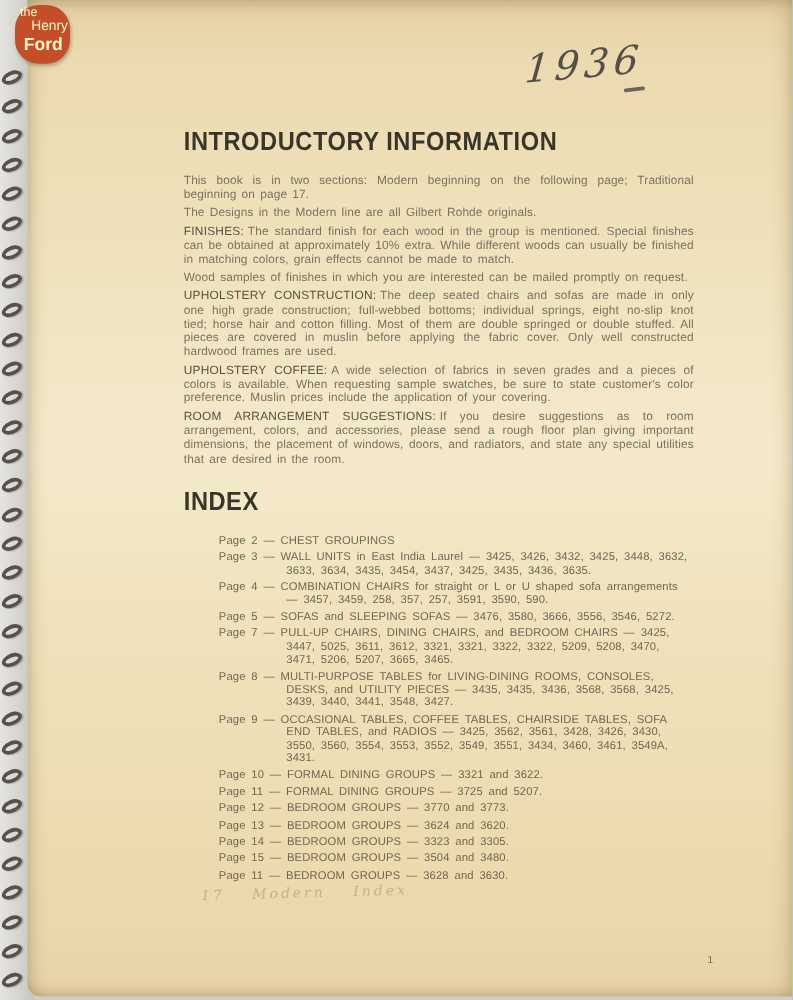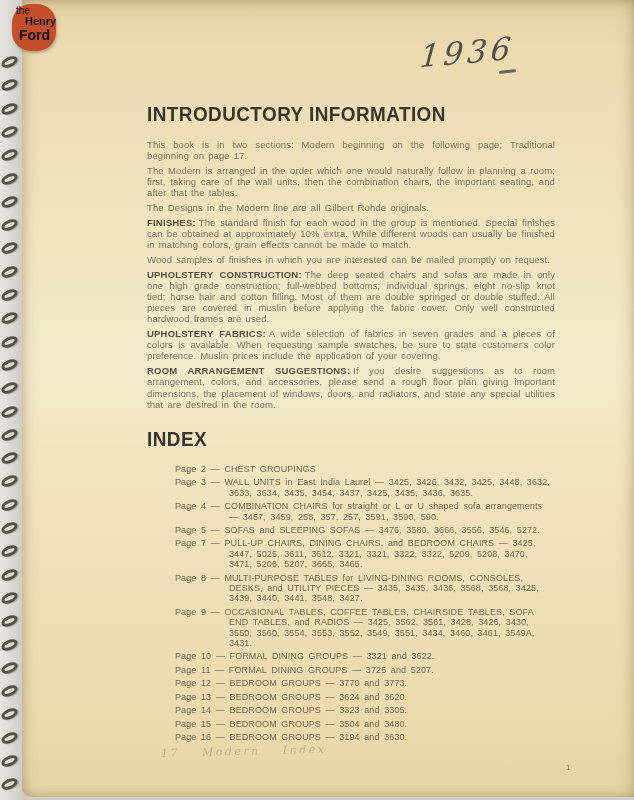--- a/index.html
+++ b/index.html
@@ -27,24 +27,24 @@
       #f0e2bc 62%, #eeddb2 80%, #ebd8ab 93%, #e7d3a5 100%);
     box-shadow:
       inset 10px 0 14px -8px rgba(110,90,50,.30),
       inset -10px 0 16px -8px rgba(110,90,50,.28),
       inset 0 10px 16px -10px rgba(110,90,50,.35),
       inset 0 -8px 12px -8px rgba(110,90,50,.30);
   }
   
   .logo {
     position:absolute; left:12px; top:4px; width:44px; height:47px;
-    color:#0f172a; z-index:5; box-shadow:1px 2px 3px rgba(0,0,0,.25);border-radius:19px;
+    color:#fef9c3; z-index:5; box-shadow:1px 2px 3px rgba(0,0,0,.25);border-radius:19px;
   }
   .logo .the   { position:absolute; left:4px;  top:1px;  font-size:10px; font-weight:400; }
-  .logo .henry { position:absolute; left:13px; top:11px; font-size:11px; font-weight:700; }
+  .logo .henry { position:absolute; left:13px; top:11px; font-size:11px; font-weight:400; }
   .logo .ford  { position:absolute; left:7px;  top:23px; font-size:14px; font-weight:700; }
   
   .year {
     position:absolute; left:420px; top:34px; z-index:4;
     font-family:"DejaVu Serif", serif; font-style:italic;
     font-size:31px; color:#53504a; letter-spacing:4px;
     transform:rotate(-5deg) skewX(-10deg);
   }
   .year-dash {
     position:absolute; left:499px; top:70px; width:17px; height:3px;
@@ -56,21 +56,21 @@
     font-weight:700; font-size:21px; color:#39352b; margin:0;
     transform:scaleX(.9); transform-origin:left center; white-space:nowrap;
     letter-spacing:.5px;
   }
   .intro-title { margin-bottom:13px; }
   .index-title { margin-top:17px; margin-bottom:13px; }
   .para {
     font-size:9.5px; line-height:11.2px; color:#7a7160;
     text-align:justify; margin:0 0 3.5px 0; word-spacing:1.4px; letter-spacing:.1px;
   }
-  .para strong { color:#55503f; font-weight:700; letter-spacing:.2px; margin-right:3px; }
+  .para strong { color:#55503f; font-weight:400; letter-spacing:.2px; margin-right:3px; }
   .para strong:empty { margin:0; }
   .index-list { margin-top:2px; }
   .index-entry {
     font-size:9px; line-height:10.4px; color:#6f6754;
     padding-left:82px; text-indent:-54px; margin-bottom:3px;
     word-spacing:2px; letter-spacing:.1px;
   }
   .pencil-note {
     margin-top:5px; margin-left:14px;
     font-family:"DejaVu Serif", serif; font-style:italic;
@@ -134,57 +134,54 @@
   <div class="year">1936</div>
   <div class="year-dash"></div>
 
   <div class="content">
     <h1 class="intro-title">INTRODUCTORY INFORMATION</h1>
 
     <p class="para">
       <strong></strong><span>This book is in two sections:  Modern beginning on the following page; Traditional beginning on page 17.</span>
     </p>
     <p class="para">
-      <strong></strong><span>The Modern is arranged in the order which one would naturally follow in planning a room; first, taking care of the wall units, then the combination chairs, the important seating, and after that the tables.</span>
-    </p>
-    <p class="para">
       <strong></strong><span>The Designs in the Modern line are all Gilbert Rohde originals.</span>
     </p>
     <p class="para">
       <strong>FINISHES:</strong><span>The standard finish for each wood in the group is mentioned.  Special finishes can be obtained at approximately 10% extra.  While different woods can usually be finished in matching colors, grain effects cannot be made to match.</span>
     </p>
     <p class="para">
       <strong></strong><span>Wood samples of finishes in which you are interested can be mailed promptly on request.</span>
     </p>
     <p class="para">
       <strong>UPHOLSTERY CONSTRUCTION:</strong><span>The deep seated chairs and sofas are made in only one high grade construction; full-webbed bottoms; individual springs, eight no-slip knot tied; horse hair and cotton filling.  Most of them are double springed or double stuffed.  All pieces are covered in muslin before applying the fabric cover.  Only well constructed hardwood frames are used.</span>
     </p>
     <p class="para">
-      <strong>UPHOLSTERY FABRICS:</strong><span>A wide selection of fabrics in seven grades and a pieces of colors is available.  When requesting sample swatches, be sure to state customer's color preference. Muslin prices include the application of your covering.</span>
+      <strong>UPHOLSTERY COFFEE:</strong><span>A wide selection of fabrics in seven grades and a pieces of colors is available.  When requesting sample swatches, be sure to state customer's color preference. Muslin prices include the application of your covering.</span>
     </p>
     <p class="para">
       <strong>ROOM ARRANGEMENT SUGGESTIONS:</strong><span>If you desire suggestions as to room arrangement, colors, and accessories, please send a rough floor plan giving important dimensions, the placement of windows, doors, and radiators, and state any special utilities that are desired in the room.</span>
     </p>
 
     <h2 class="index-title">INDEX</h2>
     <div class="index-list">
         <div class="index-entry">Page 2 — CHEST GROUPINGS</div>
         <div class="index-entry">Page 3 — WALL UNITS in East India Laurel — 3425, 3426, 3432, 3425, 3448, 3632, 3633, 3634, 3435, 3454, 3437, 3425, 3435, 3436, 3635.</div>
         <div class="index-entry">Page 4 — COMBINATION CHAIRS for straight or L or U shaped sofa arrangements — 3457, 3459, 258, 357, 257, 3591, 3590, 590.</div>
         <div class="index-entry">Page 5 — SOFAS and SLEEPING SOFAS — 3476, 3580, 3666, 3556, 3546, 5272.</div>
         <div class="index-entry">Page 7 — PULL-UP CHAIRS, DINING CHAIRS, and BEDROOM CHAIRS — 3425, 3447, 5025, 3611, 3612, 3321, 3321, 3322, 3322, 5209, 5208, 3470, 3471, 5206, 5207, 3665, 3465.</div>
         <div class="index-entry">Page 8 — MULTI-PURPOSE TABLES for LIVING-DINING ROOMS, CONSOLES, DESKS, and UTILITY PIECES — 3435, 3435, 3436, 3568, 3568, 3425, 3439, 3440, 3441, 3548, 3427.</div>
         <div class="index-entry">Page 9 — OCCASIONAL TABLES, COFFEE TABLES, CHAIRSIDE TABLES, SOFA END TABLES, and RADIOS — 3425, 3562, 3561, 3428, 3426, 3430, 3550, 3560, 3554, 3553, 3552, 3549, 3551, 3434, 3460, 3461, 3549A, 3431.</div>
         <div class="index-entry">Page 10 — FORMAL DINING GROUPS — 3321 and 3622.</div>
         <div class="index-entry">Page 11 — FORMAL DINING GROUPS — 3725 and 5207.</div>
         <div class="index-entry">Page 12 — BEDROOM GROUPS — 3770 and 3773.</div>
         <div class="index-entry">Page 13 — BEDROOM GROUPS — 3624 and 3620.</div>
         <div class="index-entry">Page 14 — BEDROOM GROUPS — 3323 and 3305.</div>
         <div class="index-entry">Page 15 — BEDROOM GROUPS — 3504 and 3480.</div>
-        <div class="index-entry">Page 16 — BEDROOM GROUPS — 3194 and 3630.</div>
+        <div class="index-entry">Page 11 — BEDROOM GROUPS — 3628 and 3630.</div>
       </div>
 
     <div class="pencil-note">17  Modern  Index</div>
   </div>
 
   <div class="page-num">1</div>
 
 </div>
 
 </body></html>

